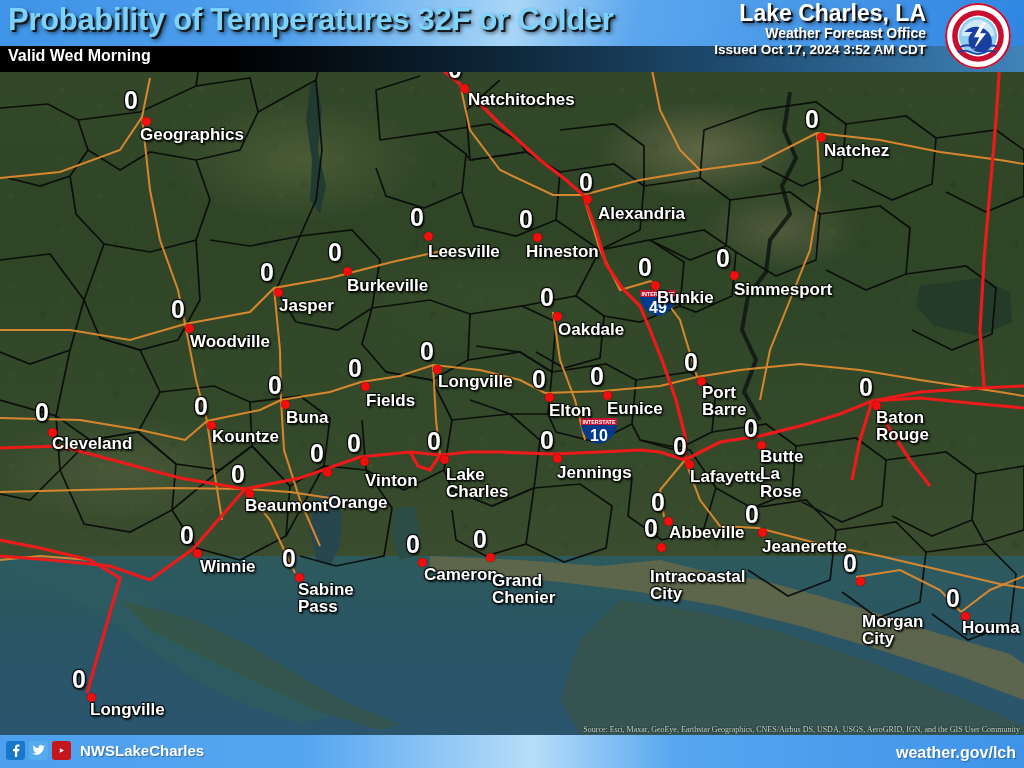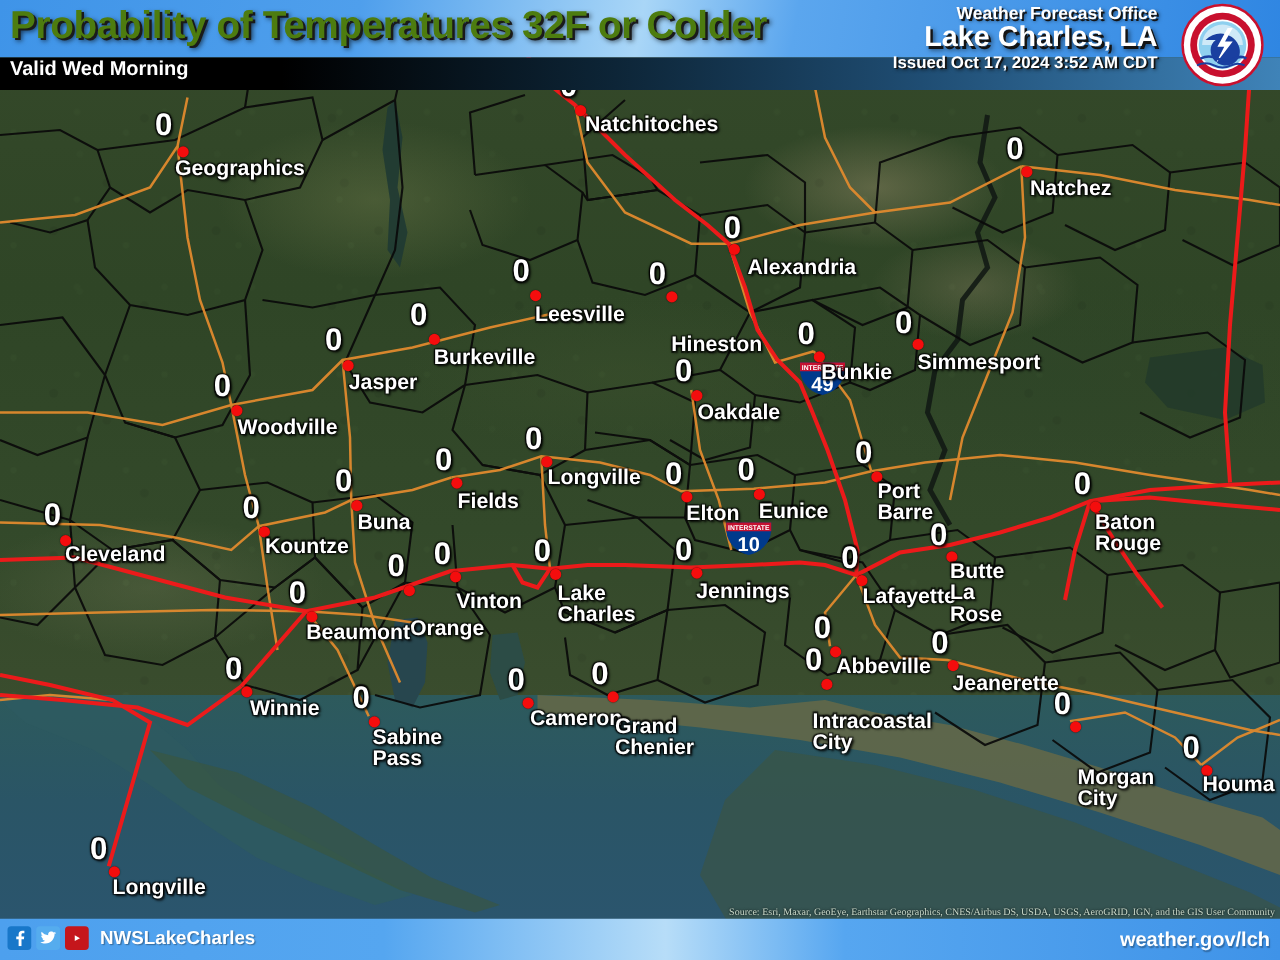--- a/index.html
+++ b/index.html
@@ -32,21 +32,21 @@
   .water{position:absolute;}
   #gulf{left:0;top:556px;width:1024px;height:212px;
         background:linear-gradient(180deg,#2d5a5c 0%,#2a5566 40%,#2b5570 100%);}
 
   
   svg.layer{position:absolute;left:0;top:0;width:1024px;height:768px;overflow:visible;}
 
   
   #title-bar{position:absolute;left:0;top:0;width:1024px;height:46px;
     background:linear-gradient(100deg,#3f94e8 0%,#4f9fec 28%,#a9d6f7 50%,#5ba6ee 62%,#2f86e2 100%);}
-  #title-text{position:absolute;left:8px;top:2px;font-size:31px;font-weight:bold;color:#4d7c0f;
+  #title-text{position:absolute;left:8px;top:2px;font-size:31px;font-weight:bold;color:#7dd3fc;
     text-shadow:2px 2px 0 #1a1a1a,3px 3px 4px rgba(0,0,0,.65);letter-spacing:-.3px;white-space:nowrap;}
   #sub-bar{position:absolute;left:0;top:46px;width:1024px;height:26px;
     background:linear-gradient(90deg,#000 0%,#000 22%,#0d2537 48%,#1f4d73 72%,#3f83b8 100%);}
   #sub-text{position:absolute;left:8px;top:47px;font-size:16px;font-weight:bold;color:#fff;
     text-shadow:1px 1px 2px rgba(0,0,0,.9);}
 
   #wfo-block{position:absolute;right:98px;top:2px;text-align:right;color:#fff;}
   #wfo-line1{font-size:14px;font-weight:bold;text-shadow:1.5px 1.5px 0 #141414,2px 2px 3px rgba(0,0,0,.6);}
   #wfo-line2{font-size:23px;font-weight:bold;line-height:1.05;margin-top:-1px;
     text-shadow:2px 2px 0 #141414,3px 3px 4px rgba(0,0,0,.6);}
@@ -256,21 +256,21 @@
           <div class="nm" style="left: 598px; top: 205px;">Alexandria</div>
         </div>
         <div class="city">
           <div class="val" style="left: 410px; top: 205px;">0</div>
           <div class="dot" style="left: 424px; top: 232px;"></div>
           <div class="nm" style="left: 428px; top: 243px;">Leesville</div>
         </div>
         <div class="city">
           <div class="val" style="left: 519px; top: 207px;">0</div>
           <div class="dot" style="left: 533px; top: 233px;"></div>
-          <div class="nm" style="left: 537px; top: 243px; margin-top: 24px;">Hineston</div>
+          <div class="nm" style="left: 526px; top: 243px;">Hineston</div>
         </div>
         <div class="city">
           <div class="val" style="left: 328px; top: 240px;">0</div>
           <div class="dot" style="left: 343px; top: 267px;"></div>
           <div class="nm" style="left: 347px; top: 277px;">Burkeville</div>
         </div>
         <div class="city">
           <div class="val" style="left: 260px; top: 260px;">0</div>
           <div class="dot" style="left: 274px; top: 288px;"></div>
           <div class="nm" style="left: 279px; top: 297px;">Jasper</div>
@@ -438,22 +438,22 @@
 
     <div id="source-credit">Source: Esri, Maxar, GeoEye, Earthstar Geographics, CNES/Airbus DS, USDA, USGS, AeroGRID, IGN, and the GIS User Community</div>
   </div>
 
   <div id="title-bar"></div>
   <div id="title-text">Probability of Temperatures 32F or Colder</div>
   <div id="sub-bar"></div>
   <div id="sub-text">Valid Wed Morning</div>
 
   <div id="wfo-block">
+    <div id="wfo-line2">Lake Charles, LA</div>
     <div id="wfo-line1">Weather Forecast Office</div>
-    <div id="wfo-line2">Lake Charles, LA</div>
     <div id="wfo-line3">Issued Oct 17, 2024 3:52 AM CDT</div>
   </div>
 
   <svg id="nws-logo" viewBox="0 0 100 100">
     <circle cx="50" cy="50" r="48" fill="#fff"></circle>
     <circle cx="50" cy="50" r="47" fill="none" stroke="#c8102e" stroke-width="3"></circle>
     <circle cx="50" cy="50" r="38" fill="#c8102e"></circle>
     <circle cx="50" cy="50" r="30" fill="#fff"></circle>
     <circle cx="50" cy="50" r="28" fill="#8fd0ef"></circle>
     <path d="M26,50 a24,24 0 0 1 48,0 z" fill="#cfe9f7"></path>

